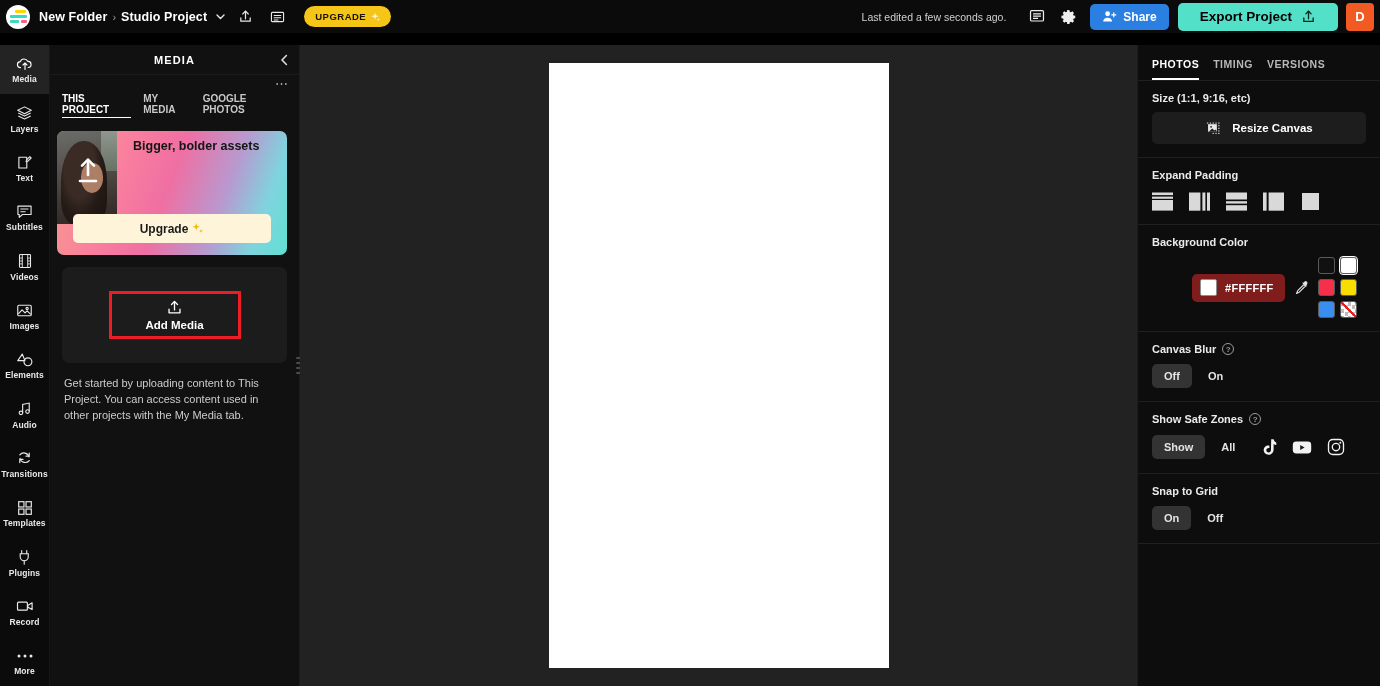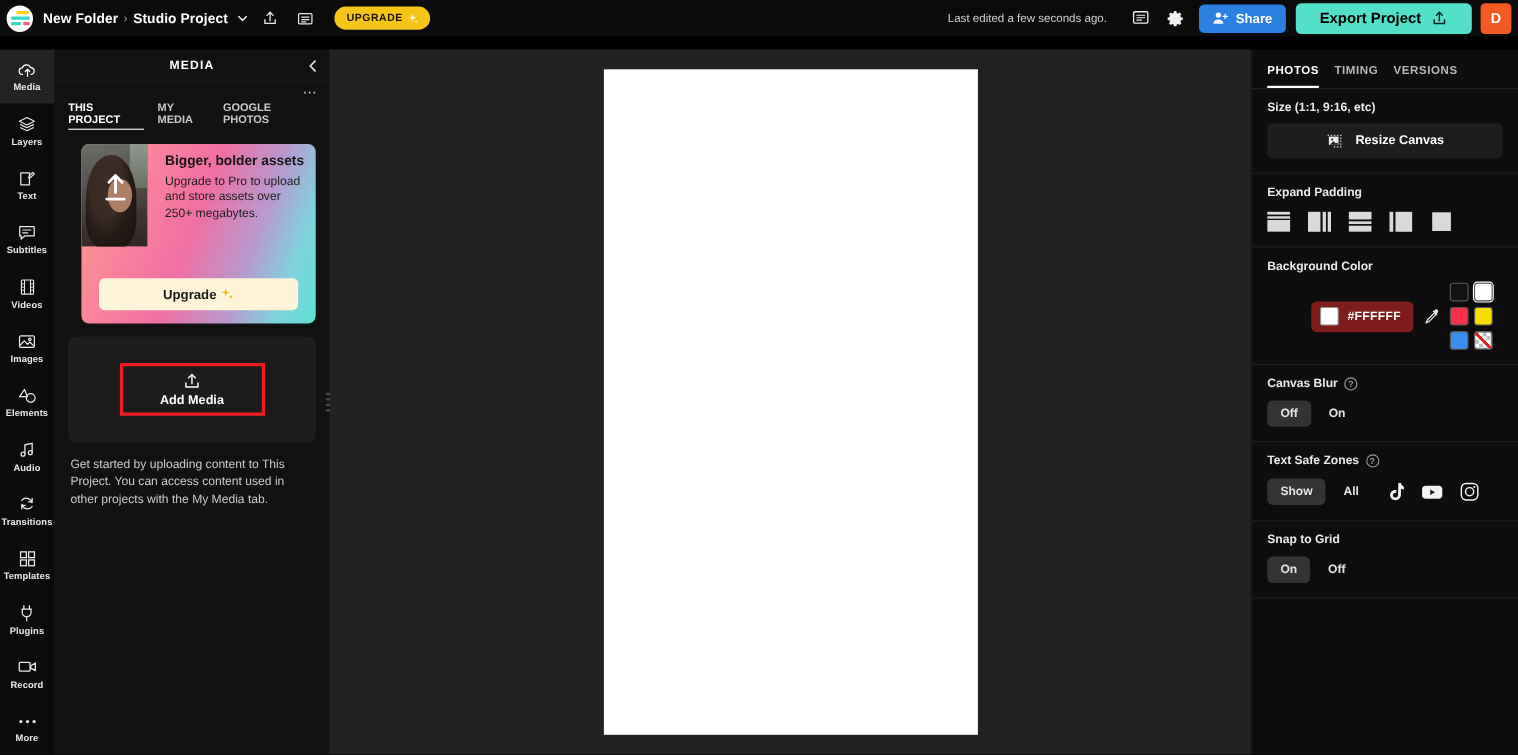--- a/index.html
+++ b/index.html
@@ -82,21 +82,21 @@
   .panel-title { font-size:11px; font-weight:700; letter-spacing:1.1px; }
   .panel-collapse { position:absolute; right:9px; top:50%; transform:translateY(-50%);
                     cursor:pointer; color:#ddd; font-size:13px; }
   .dots { text-align:right; padding:5px 10px 0 0; color:#cfcfcf; font-size:13px;
           letter-spacing:1px; line-height:8px; cursor:pointer;}
   .tabs { display:flex; gap:12px; padding:5px 12px 7px 12px; }
   .tab { font-size:10px; font-weight:600; color:#c9c9c9; cursor:pointer; padding-bottom:2px;}
   .tab.active { color:#fff; border-bottom:1.5px solid #fff; }
 
   .promo {
-    margin:6px 12px 0 24px; border-radius:7px; overflow:hidden; height:163px;
+    margin:6px 12px 0 7px; border-radius:7px; overflow:hidden; height:124px;
     background: linear-gradient(110deg,#f7a08a 0%, #fa7f9e 28%, #ef6fa3 48%, #b79ad0 70%, #7fd4de 86%, #5fe0d2 100%);
     position:relative; padding:8px; cursor:pointer;
   }
   .promo-thumb {
     position:absolute; left:0; top:0; width:60px; height:93px; overflow:hidden;
     background: linear-gradient(170deg,#6b6d6a 0%, #55504d 40%, #3d3330 75%, #2e2623 100%);
   }
   .promo-thumb .hair { position:absolute; left:4px; top:10px; width:46px; height:84px;
       background: radial-gradient(ellipse at 40% 30%, #3a2b25 38%, #241a16 60%, #1b1310 100%);
       border-radius:48% 48% 30% 30%; }
@@ -432,21 +432,20 @@
           <span class="upl-arrow">
             <svg width="22" height="32" viewBox="0 0 22 32" fill="none" stroke="#fff" stroke-width="2.6" stroke-linecap="round" stroke-linejoin="round">
               <path d="M11 20 V5"></path>
                 <path d="M5 10.6 L11 4.6 L17 10.6"></path>
                 <path d="M3 26 H19"></path>
             </svg>
           </span>
         </div>
         <div class="promo-txt">
           <div class="promo-h">Bigger, bolder assets</div>
-          <div class="promo-p">Upgrade to Pro to upload and store assets over 250+ megabytes.</div>
         </div>
         <div class="promo-btn">
           <span>Upgrade</span>
           <span>
             <svg width="13" height="13" viewBox="0 0 13 13">
               <path d="M5.2 1 L6.1 3.9 L9 4.8 L6.1 5.7 L5.2 8.6 L4.3 5.7 L1.4 4.8 L4.3 3.9 Z" fill="#f2b705"></path>
               <path d="M10 7 L10.5 8.4 L11.9 8.9 L10.5 9.4 L10 10.8 L9.5 9.4 L8.1 8.9 L9.5 8.4 Z" fill="#f2b705"></path>
             </svg>
           </span>
         </div>
@@ -585,21 +584,21 @@
           <span class="help">?</span>
         </div>
         <div class="seg-row">
           <span class="seg on">Off</span>
           <span class="seg">On</span>
         </div>
       </div>
 
       <div class="sect">
         <div class="sect-h">
-          <span>Text Safe Zones</span>
+          <span>Show Safe Zones</span>
           <span class="help">?</span>
         </div>
         <div class="seg-row">
           <span class="seg on">Show</span>
           <span class="seg">All</span>
 
           <span class="plat">
             <svg width="17" height="19" viewBox="0 0 17 19" fill="#f2f2f2">
               <path d="M11.2 1.2h2.5c.2 1.5 1.1 2.8 2.6 3.2v2.5c-1-.05-1.9-.35-2.7-.9v5.6c0 3-2.2 5.2-5.1 5.2-2.6 0-4.8-2-4.8-4.7 0-2.7 2.2-4.8 4.9-4.7.3 0 .5 0 .8.05v2.6c-.25-.08-.5-.12-.8-.12-1.3 0-2.3 1-2.3 2.2 0 1.25 1 2.25 2.3 2.25 1.3 0 2.35-1 2.35-2.4z"></path>
             </svg>

